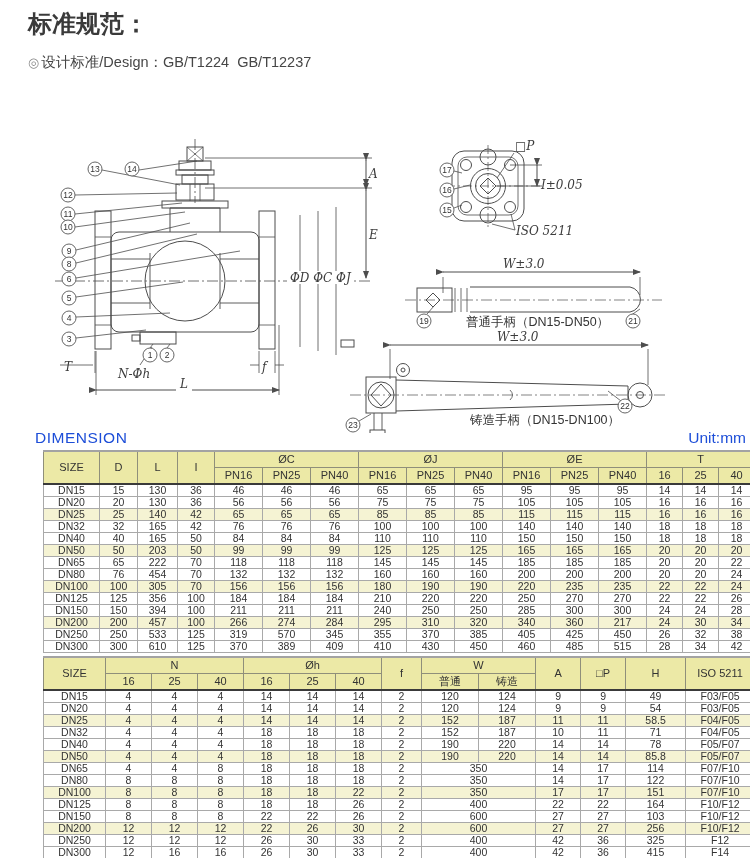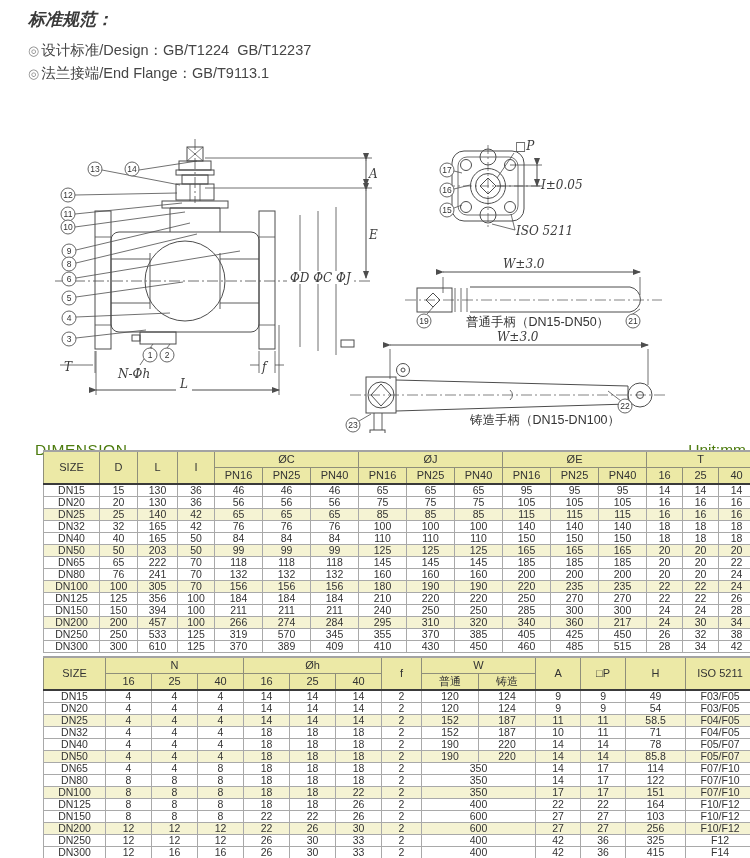--- a/index.html
+++ b/index.html
@@ -1,45 +1,44 @@
 <!DOCTYPE html>
 <html><head>
 <meta charset="utf-8">
 <style>
   html,body{margin:0;padding:0;}
   body{width:750px;height:858px;position:relative;background:#fff;overflow:hidden;
        font-family:"Liberation Sans",sans-serif;color:#3c3c3c;}
   .specs{position:absolute;left:28px;top:6px;}
-  .page-title{font-size:17px;font-weight:bold;color:#3a3a3a;margin:2px 0 8px 0;font-style:italic;}
-  .spec-line{font-size:14.5px;color:#464646;line-height:22px;white-space:pre;}
+  .page-title{font-size:24px;font-weight:bold;color:#3a3a3a;margin:2px 0 8px 0;}
+  .spec-line{font-size:14.5px;color:#464646;line-height:28px;white-space:pre;}
   .spec-line .bullet{color:#8a8a8a;margin-right:2px;font-size:13px;}
   svg.drawing{position:absolute;left:0;top:133px;}
   .dim-caption{position:absolute;left:35px;top:429px;width:711px;display:flex;
-               justify-content:space-between;font-size:15.5px;color:#4d7c0f;margin-top:12px;}
+               justify-content:space-between;font-size:15.5px;color:#1d4ed8;}
   .dim-caption .t{letter-spacing:.5px;}
   table.dim{border-collapse:collapse;table-layout:fixed;width:711px;position:absolute;left:43px;
             font-size:10.5px;color:#333;border-top:2px solid #a3a3a3;}
   #table1{top:450px;}
   #table2{top:656px;border-bottom:3px solid #3a3a3a;}
   table.dim th,table.dim td{border:1px solid #a9a9a9;text-align:center;padding:0;overflow:hidden;
             font-weight:normal;height:11px;line-height:11px;}
   table.dim thead th{background:#ece9a6;height:15px;line-height:15px;font-size:11px;border-color:#8f8f7a;}
   table.dim thead{border-bottom:2px solid #3a3a3a;}
   table.dim tbody tr.hl td{background:#f5f3d3;}
   .dimlabel{font-family:"DejaVu Serif",serif;font-style:italic;font-size:12px;fill:#3c3c3c;}
   .cjk{font-family:"Liberation Sans",sans-serif;font-size:12.5px;fill:#333;}
   .balloon-num{font-family:"Liberation Sans",sans-serif;font-size:8.5px;fill:#333;text-anchor:middle;}
 </style>
 </head>
 <body>
 
 <div class="specs">
   <div class="page-title">标准规范：</div>
   <div class="spec-line"><span class="bullet">◎</span><span>设计标准/Design：GB/T1224  GB/T12237</span></div>
-  <div class="spec-line"><span class="bullet">◎</span><span>法兰接端/End Flange：GB/T9113.1</span></div>
 </div>
 
 <svg class="drawing" width="750" height="300" viewBox="0 0 750 300">
   <defs>
     <marker id="ar" markerWidth="9" markerHeight="8" refX="7" refY="3" orient="auto">
       <path d="M0 0 L8 3 L0 6 Z" fill="#4d4d4d"></path>
     </marker>
   </defs>
 
   <g stroke="#4d4d4d" stroke-width="1" fill="none">
@@ -376,21 +375,21 @@
         <td>185</td>
         <td>185</td>
         <td>185</td>
         <td>20</td>
         <td>20</td>
         <td>22</td>
       </tr>
       <tr>
         <td>DN80</td>
         <td>76</td>
-        <td>241</td>
+        <td>454</td>
         <td>70</td>
         <td>132</td>
         <td>132</td>
         <td>132</td>
         <td>160</td>
         <td>160</td>
         <td>160</td>
         <td>200</td>
         <td>200</td>
         <td>200</td>

